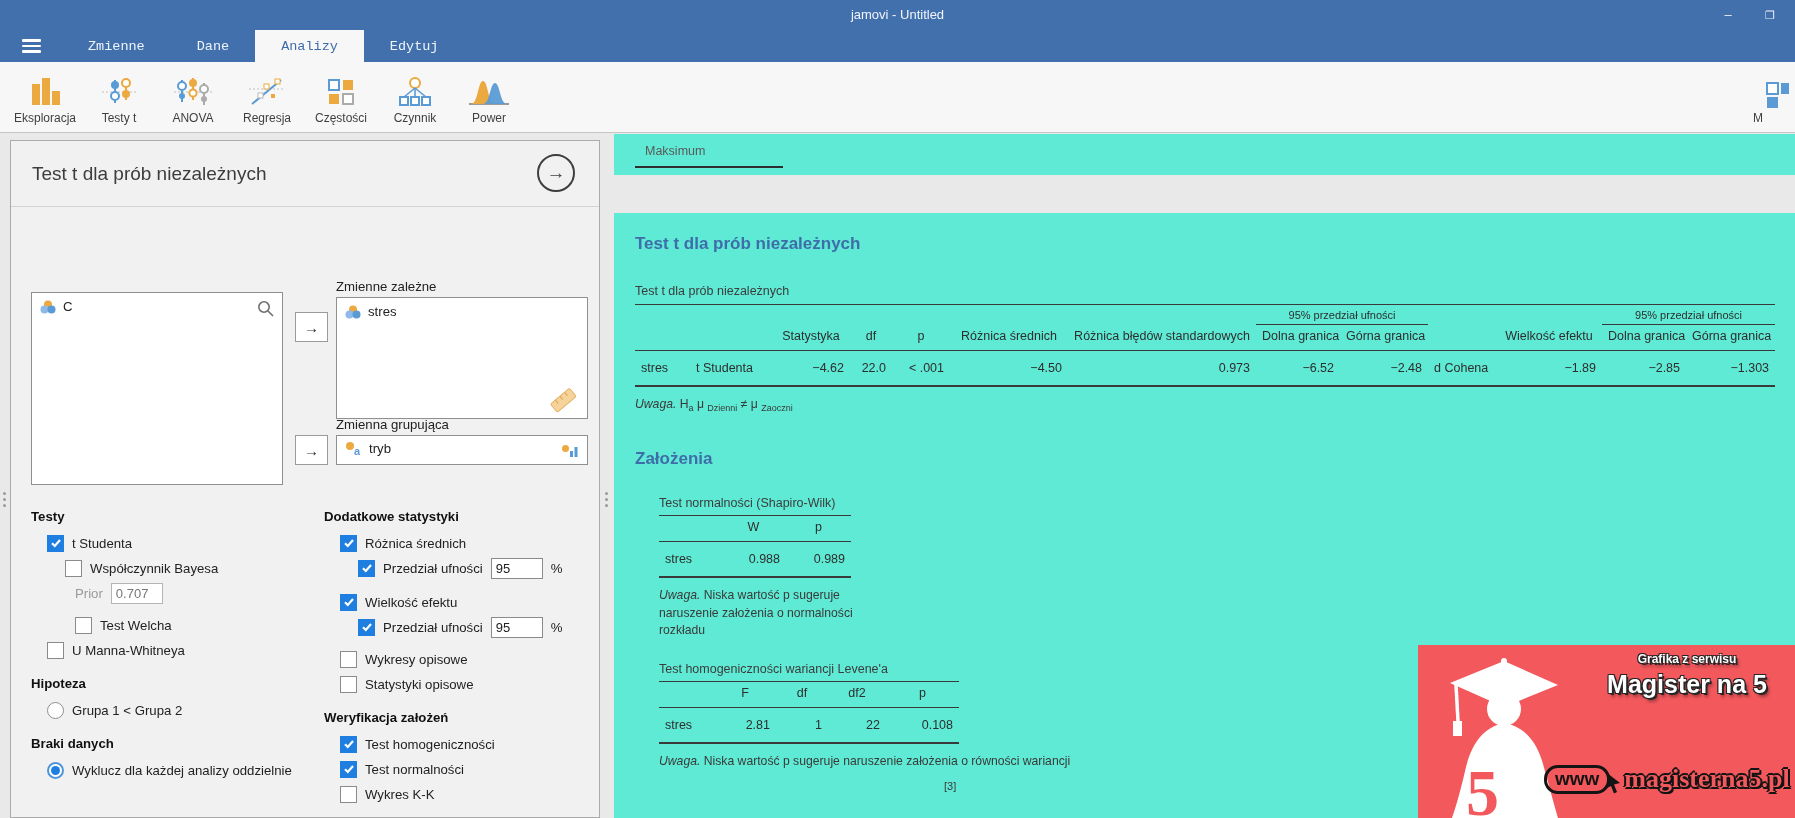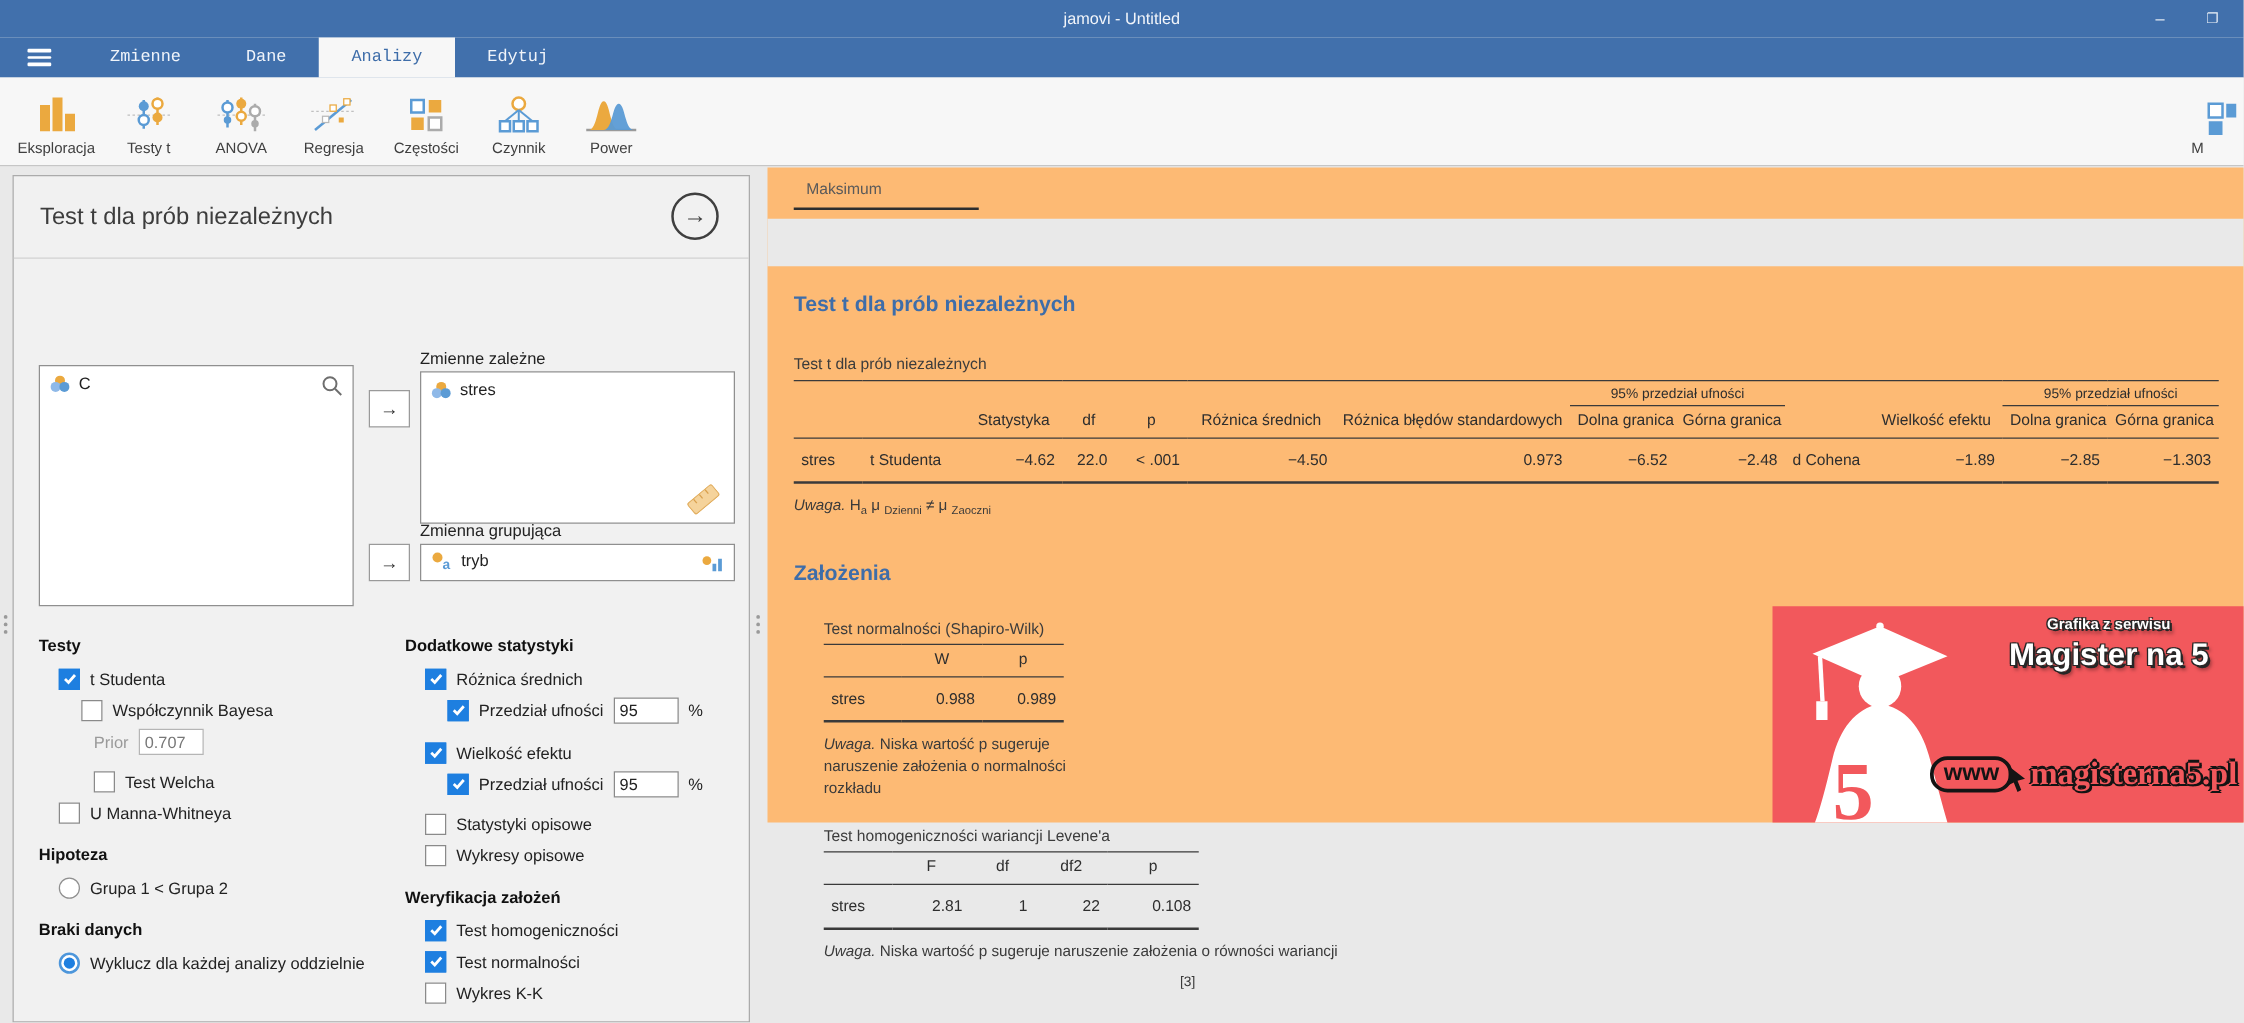--- a/index.html
+++ b/index.html
@@ -65,21 +65,21 @@
   .rd.selected::after { content:""; width:9px; height:9px; border-radius:50%; background:#1E7FE0; }
   .num-input { width:52px; height:21px; border:1px solid #8A8A8A; font-size:13px; padding:0 4px; font-family:inherit; color:#222; background:#fff; }
   .prior-label { color:#9A9A9A; }
   .prior-input { color:#777; border-color:#B5B5B5; }
 
   .grip { position:absolute; display:flex; flex-direction:column; gap:3px; }
   .grip i { width:3px; height:3px; border-radius:50%; background:#9A9A9A; }
   .grip-left { left:3px; top:492px; } .grip-right { left:605px; top:492px; }
 
   
-  .results { position:absolute; left:614px; top:134px; width:1181px; height:524px; background:#fdba74; }
+  .results { position:absolute; left:614px; top:134px; width:1181px; height:684px; background:#5eead4; }
   .frag-label { position:absolute; left:31px; top:10px; font-size:12.5px; color:#5A5A5A; }
   .frag-line { position:absolute; left:21px; top:32px; width:148px; height:2px; background:#2E2E2E; }
   .band { position:absolute; left:0; top:41px; width:1181px; height:38px; background:#E9E9E9; }
   .res-h1 { position:absolute; left:21px; font-size:17px; font-weight:bold; color:#3E6DA9; }
   .h-main { top:100px; } .h-assump { top:315px; }
   .tbl-caption { font-size:12.5px; color:#3C3C3C; margin-bottom:5px; }
   .cap-main { position:absolute; left:21px; top:150px; }
   .ttable-wrap { position:absolute; left:21px; top:170px; }
   table { border-collapse:collapse; table-layout:fixed; }
   .jt { border-top:1.5px solid #3A3A3A; font-size:12.5px; color:#2E2E2E; }
@@ -371,25 +371,25 @@
             <svg width="12" height="12" viewBox="0 0 12 12">
               <path d="M2,6.2 L4.8,9 L10,3" stroke="#fff" stroke-width="2.2" fill="none"></path>
             </svg>
           </span>
         <span>Przedział ufności</span>
         <input class="num-input" value="95" style="">
         <span>%</span>
       </div>
       <div class="opt-row lvl1">
         <span class="cb"></span>
+        <span>Wykresy opisowe</span>
+      </div>
+      <div class="opt-row lvl1">
+        <span class="cb"></span>
         <span>Statystyki opisowe</span>
-      </div>
-      <div class="opt-row lvl1">
-        <span class="cb"></span>
-        <span>Wykresy opisowe</span>
       </div>
 
       <div class="sec-h mt14">Weryfikacja założeń</div>
       <div class="opt-row lvl1">
         <span class="cb checked">
             <svg width="12" height="12" viewBox="0 0 12 12">
               <path d="M2,6.2 L4.8,9 L10,3" stroke="#fff" stroke-width="2.2" fill="none"></path>
             </svg>
           </span>
         <span>Test homogeniczności</span>

